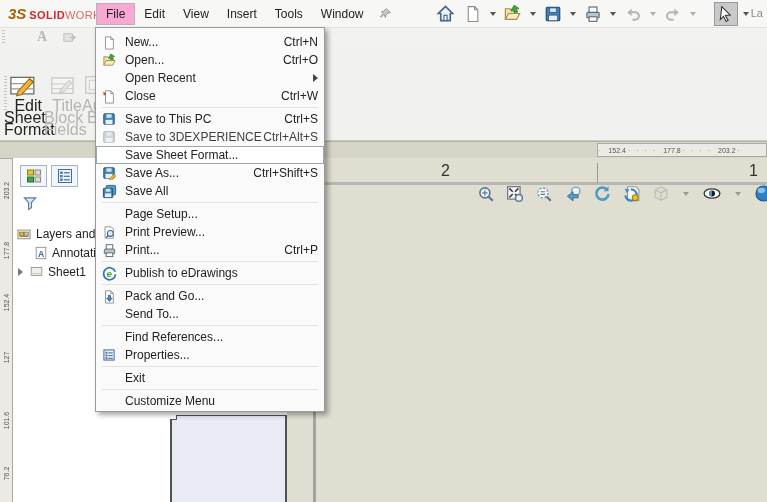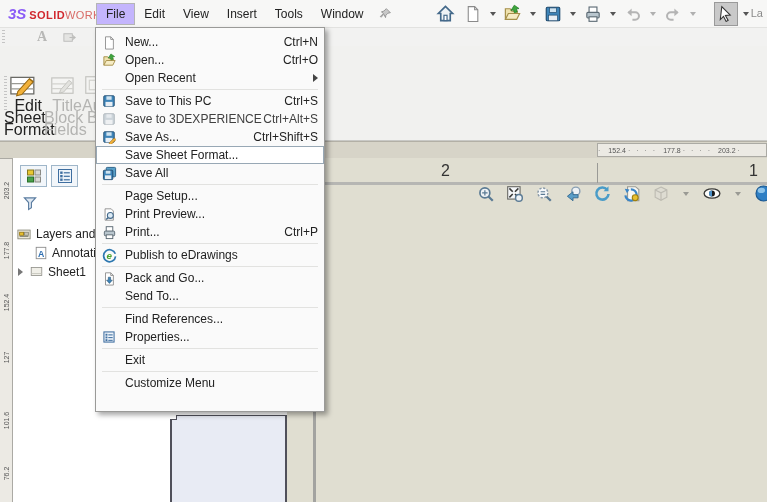--- a/index.html
+++ b/index.html
@@ -3,26 +3,26 @@
 <meta charset="utf-8">
 <style>
   * { margin:0; padding:0; box-sizing:border-box; }
   html,body { width:767px; height:502px; overflow:hidden; }
   body { font-family:"Liberation Sans", sans-serif; font-size:12px; color:#222; }
   .app { position:relative; width:767px; height:502px; background:#f1f1ef; overflow:hidden; }
 
   
   .menubar { position:absolute; left:0; top:0; width:767px; height:27px; background:#f7f7f6; display:flex; align-items:center; }
   .logo { display:flex; align-items:baseline; margin-left:8px; white-space:nowrap; width:88px; }
-  .logo .mark { color:#8b5cf6; font-weight:bold; font-style:italic; font-size:15px; margin-right:3px; }
+  .logo .mark { color:#a16207; font-weight:bold; font-style:italic; font-size:15px; margin-right:3px; }
   .logo .solid { color:#d1282e; font-weight:bold; font-size:11px; letter-spacing:.4px; }
   .logo .works { color:#d86a66; font-size:11px; letter-spacing:.4px; }
   .menus { display:flex; height:27px; align-items:center; }
   .menu-btn { padding:3px 9px; cursor:default; }
-  .menu-btn.open { background:#c4b5fd; border:1px solid #b5b5b5; }
+  .menu-btn.open { background:#f9a8d4; border:1px solid #b5b5b5; }
   .pin { margin-left:6px; }
 
   .tb { display:flex; align-items:center; margin-left:42px; gap:3px; height:27px; }
   .tbi { width:24px; height:24px; display:flex; align-items:center; justify-content:center; }
   .tbi.pressed { background:#c9c9c9; border:1px solid #9a9a9a; }
   .dd { width:0; height:0; border-left:3.5px solid transparent; border-right:3.5px solid transparent; border-top:4px solid #555; margin:0 2px; }
   .dd.dim { border-top-color:#b0b0b0; }
   .gap { width:10px; }
   .toprt { position:absolute; right:4px; top:7px; color:#8a8a8a; font-size:11px; }
 
@@ -409,20 +409,31 @@
       <span class="mil">Open...</span>
       <span class="mis">Ctrl+O</span>
     </div>
 
     <div class="mi">
       <span class="mic"></span>
       <span class="mil">Open Recent</span>
       <span class="subarr"></span>
     </div>
 
+    <div class="mi">
+      <span class="mic">
+          <svg width="14" height="15" viewBox="0 0 16 16">
+            <path d="M4 1.5h6l3 3v11H4z" fill="#fff" stroke="#8a8a8a"></path>
+            <path d="M10 1.5V4.5h3" fill="none" stroke="#8a8a8a"></path>
+            <path d="M1.5 2.2 5 5.2 3.6 6 2 7z" fill="#d2382a"></path>
+          </svg>
+        </span>
+      <span class="mil">Close</span>
+      <span class="mis">Ctrl+W</span>
+    </div>
 
     <div class="msep"></div>
 
     <div class="mi">
       <span class="mic">
           <svg width="14" height="14" viewBox="0 0 16 16">
             <rect x="2" y="2" width="12" height="12" rx="1" fill="#3e84b8" stroke="#1f4a6e"></rect>
             <rect x="5" y="2.6" width="6" height="4" fill="#cfe3f0"></rect>
             <rect x="4" y="9" width="8" height="5" fill="#e8eef4"></rect>
           </svg>
@@ -434,38 +445,38 @@
     <div class="mi dis">
       <span class="mic">
           <svg width="14" height="14" viewBox="0 0 16 16">
             <rect x="2" y="2" width="12" height="12" rx="1" fill="#ccd4da" stroke="#a8b0b6"></rect>
             <rect x="5" y="2.6" width="6" height="4" fill="#e6eaee"></rect>
             <rect x="4" y="9" width="8" height="5" fill="#eef0f2"></rect>
           </svg>
         </span>
       <span class="mil">Save to 3DEXPERIENCE</span>
       <span class="mis">Ctrl+Alt+S</span>
+    </div>
+
+    <div class="mi hl">
+      <span class="mic"></span>
+      <span class="mil">Save Sheet Format...</span>
     </div>
 
     <div class="mi">
       <span class="mic">
           <svg width="14" height="14" viewBox="0 0 16 16">
             <rect x="2" y="2" width="12" height="12" rx="1" fill="#3e84b8" stroke="#1f4a6e"></rect>
             <rect x="5" y="2.6" width="6" height="4" fill="#cfe3f0"></rect>
             <rect x="4" y="9" width="8" height="5" fill="#e8eef4"></rect>
             <path d="M8.5 14.5 14 9l2 2-5.5 5.5-2.6.6z" fill="#f2b13a" stroke="#9a6a10" stroke-width=".7"></path>
           </svg>
         </span>
       <span class="mil">Save As...</span>
       <span class="mis">Ctrl+Shift+S</span>
-    </div>
-
-    <div class="mi hl">
-      <span class="mic"></span>
-      <span class="mil">Save Sheet Format...</span>
     </div>
 
     <div class="mi">
       <span class="mic">
           <svg width="15" height="15" viewBox="0 0 16 16">
             <rect x="4.5" y="1.5" width="10" height="10" rx="1" fill="#5aa0c8" stroke="#2a6088"></rect>
             <rect x="1.5" y="4.5" width="10" height="10" rx="1" fill="#3e84b8" stroke="#1f4a6e"></rect>
             <rect x="4" y="5" width="5" height="3.2" fill="#cfe3f0"></rect>
             <rect x="3.2" y="10" width="6.6" height="4" fill="#e8eef4"></rect>
           </svg>

